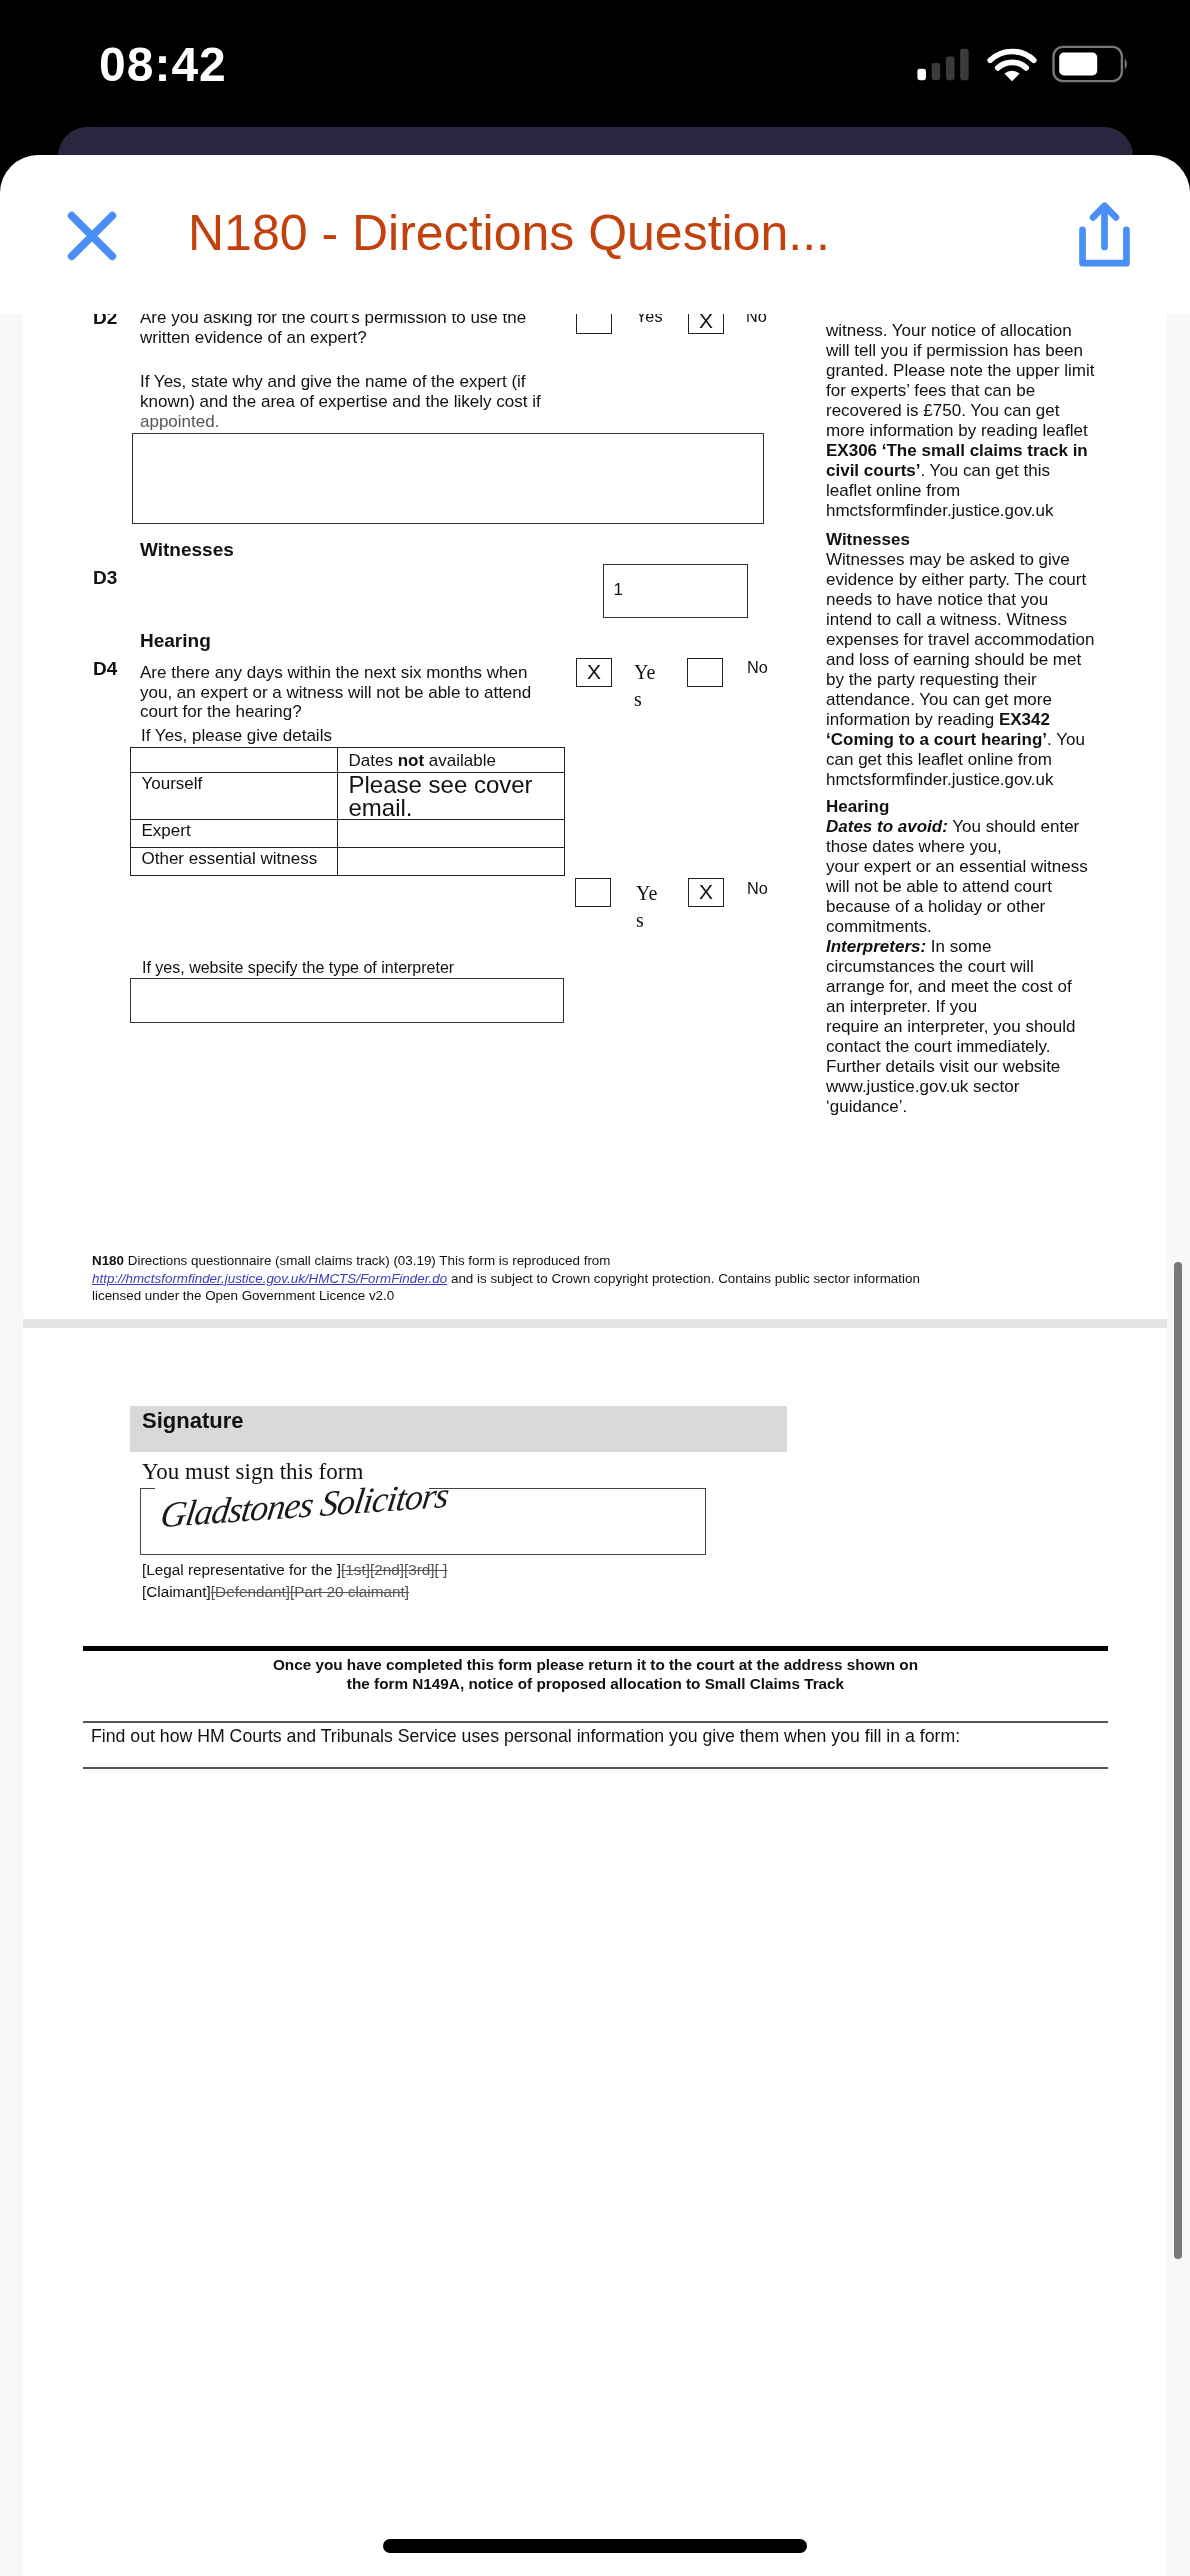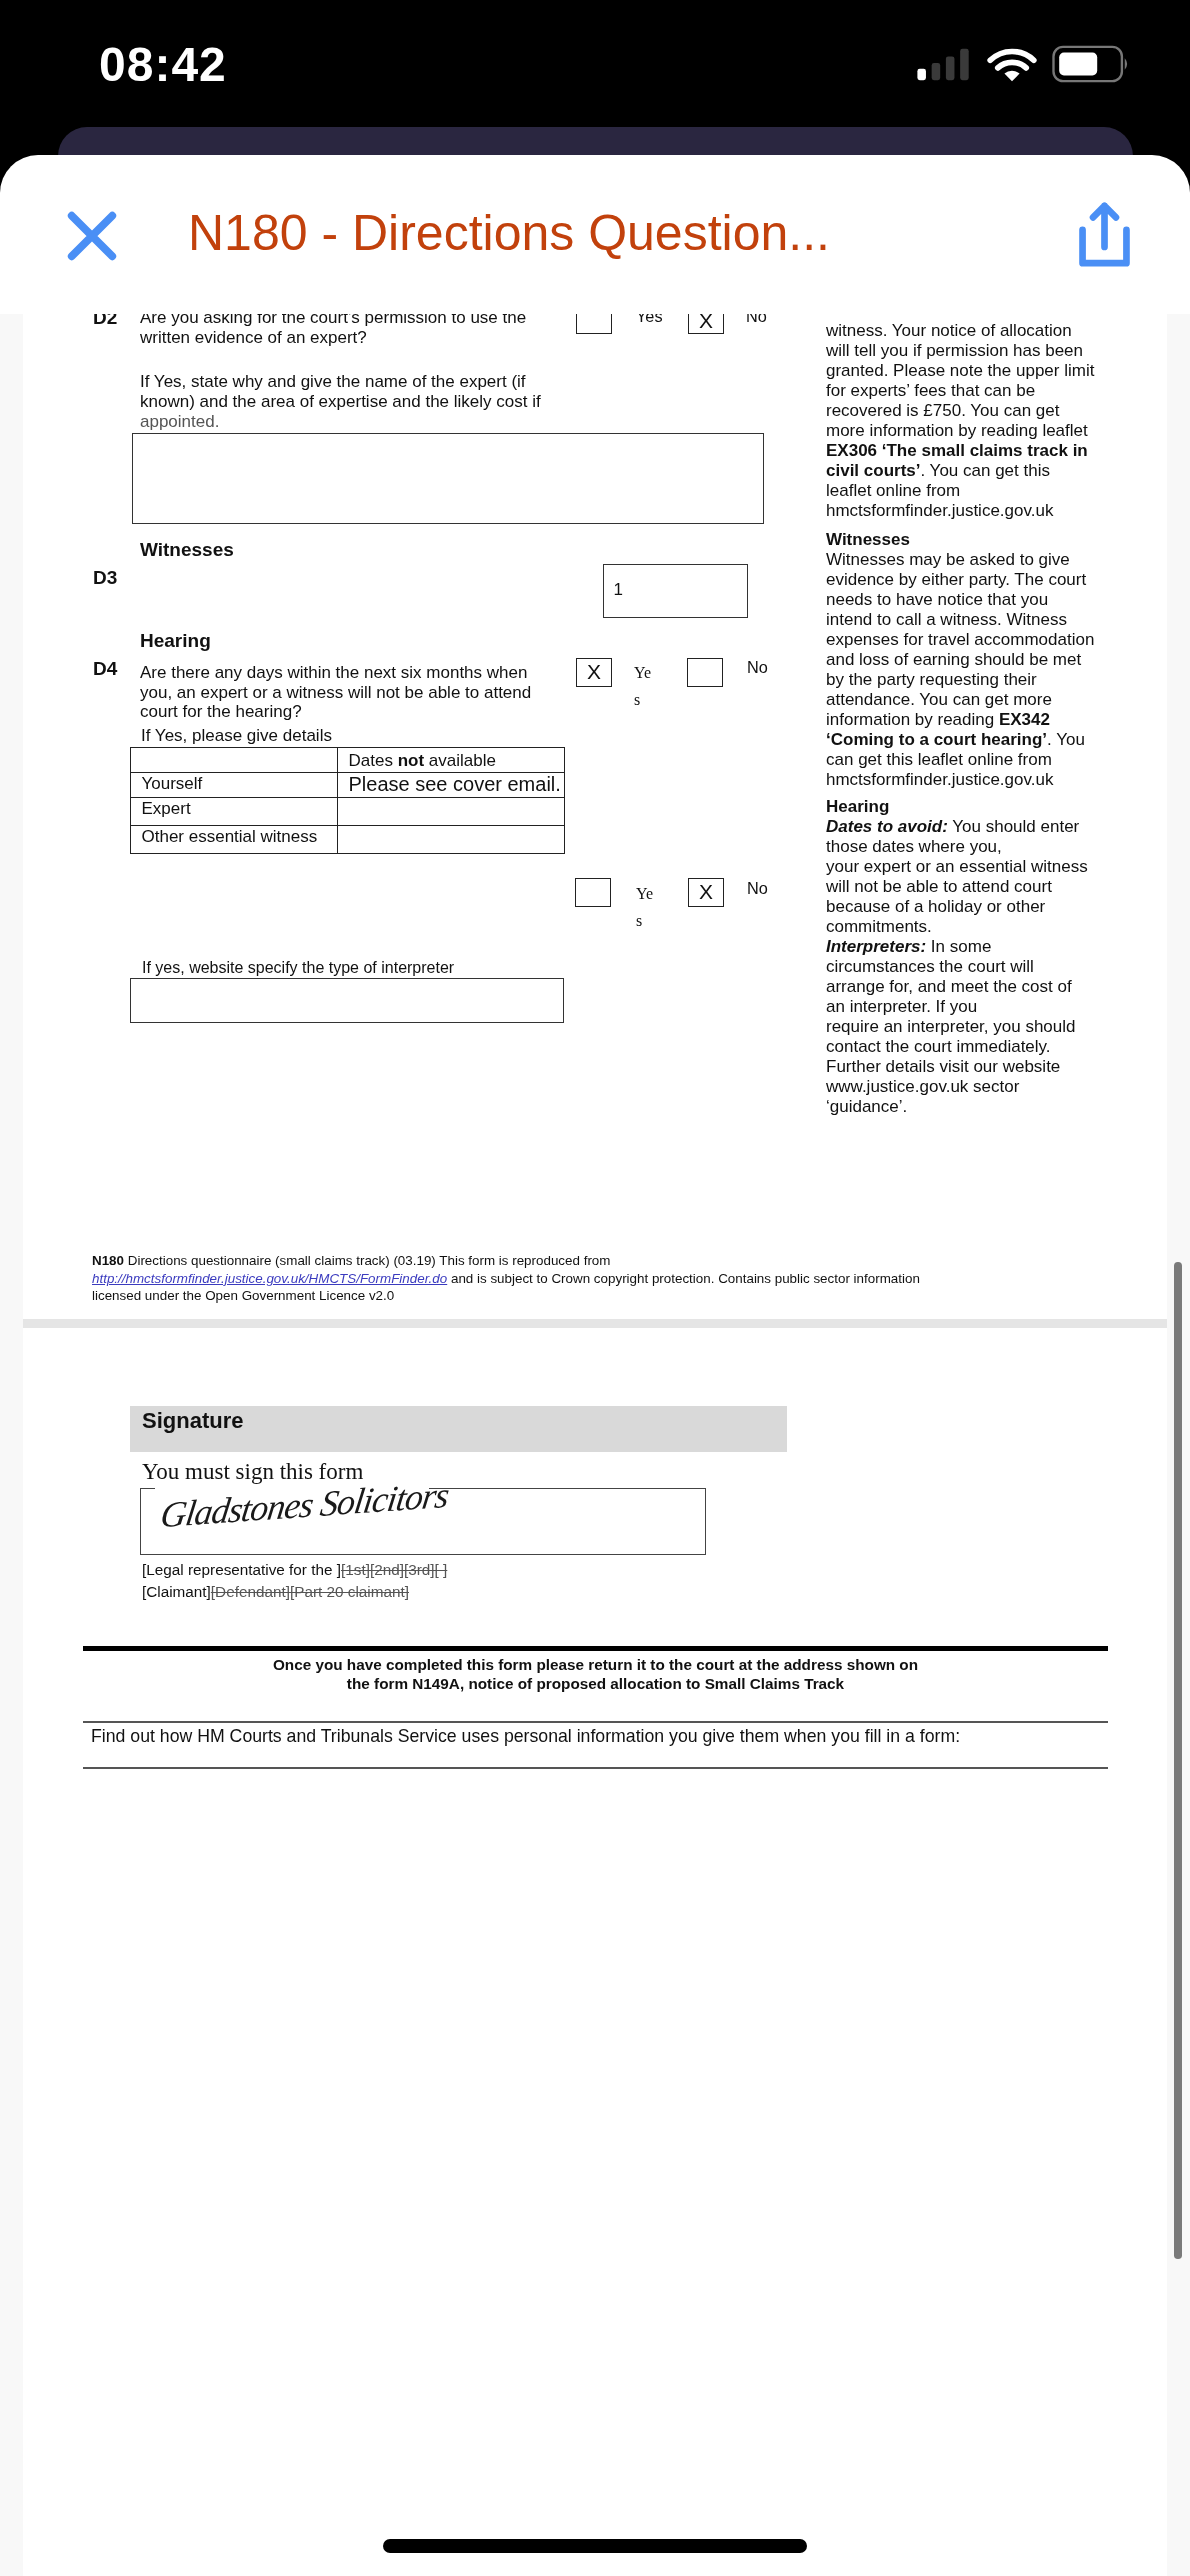--- a/index.html
+++ b/index.html
@@ -17,21 +17,21 @@
 
 .page-bg{left:0;top:314px;width:1190px;height:2262px;background:#f8f8f8;z-index:1}
 .page{left:23px;top:314px;width:1144px;height:2262px;background:#fff;z-index:2}
 .doc{left:0;top:0;width:987px;height:2576px;z-index:3}
 .q18{font-size:17px;line-height:19.6px}
 .lbl{font-size:19px;font-weight:bold;line-height:23px}
 .hd{font-size:19px;font-weight:bold;line-height:23px}
 .serif24{font-family:"Liberation Serif",serif;font-size:23px}
 .cb{width:36px;height:29px;border:1.5px solid #222;background:#fff;font-size:21px;line-height:26px;text-align:center;color:#111;cursor:pointer}
 .yn{font-size:16.3px;line-height:19px}
-.yes-serif{font-family:"Liberation Serif",serif;font-size:16px;line-height:27px}
+.yes-serif{font-family:"Liberation Serif",serif;font-size:20px;line-height:27px}
 .box{border:1.9px solid #333;background:#fff;cursor:text}
 .guide{left:826px;font-size:17px;line-height:20px;white-space:nowrap}
 .guide b{font-weight:bold}
 table.dates{border-collapse:collapse;position:absolute;left:130px;top:747px;width:435px;font-size:17px}
 table.dates td{border:1.5px solid #222;padding:0 0 0 10.5px;vertical-align:top;line-height:21px}
 .footer-note{left:92px;top:1252px;font-size:13.4px;line-height:17.7px;white-space:nowrap}
 .footer-note a{color:#3b3bbf;text-decoration:underline;font-style:italic}
 .sep{left:23px;top:1319px;width:1144px;height:8.6px;background:#e5e5e5}
 .sig-band{left:130px;top:1406px;width:657px;height:46px;background:#d9d9d9}
 .sig-head{left:142px;top:1407px;font-size:22px;font-weight:bold;line-height:27px}
@@ -122,21 +122,21 @@
   <div class="abs nw" style="left:141px;top:725px;font-size:17px;line-height:21px">If Yes, please give details</div>
 
   <table class="dates">
     <tbody>
         <tr style="height:25px">
       <td style="width:207px"></td>
       <td style="padding-top:1.9px"><span>Dates </span><b>not</b><span> available</span></td>
     </tr>
     <tr style="height:25px">
       <td>Yourself</td>
-      <td style="font-size:20px;line-height:23px">Please see cover email.</td>
+      <td style="font-size:24px;line-height:23px">Please see cover email.</td>
     </tr>
     <tr style="height:28px">
       <td>Expert</td>
       <td></td>
     </tr>
     <tr style="height:28px">
       <td>Other essential witness</td>
       <td></td>
     </tr>
   </tbody>

